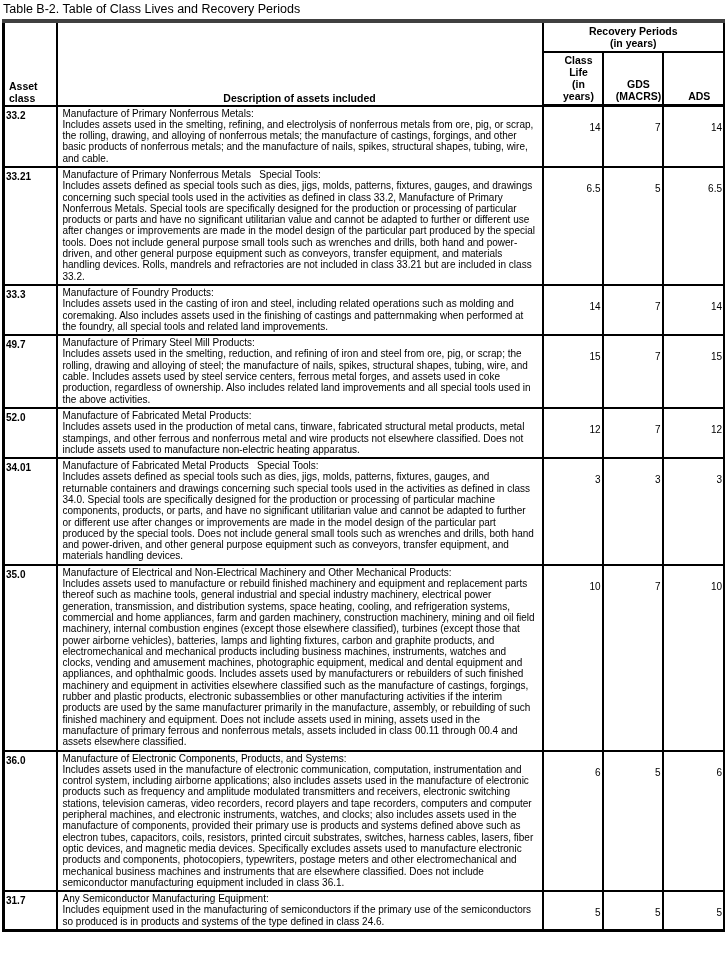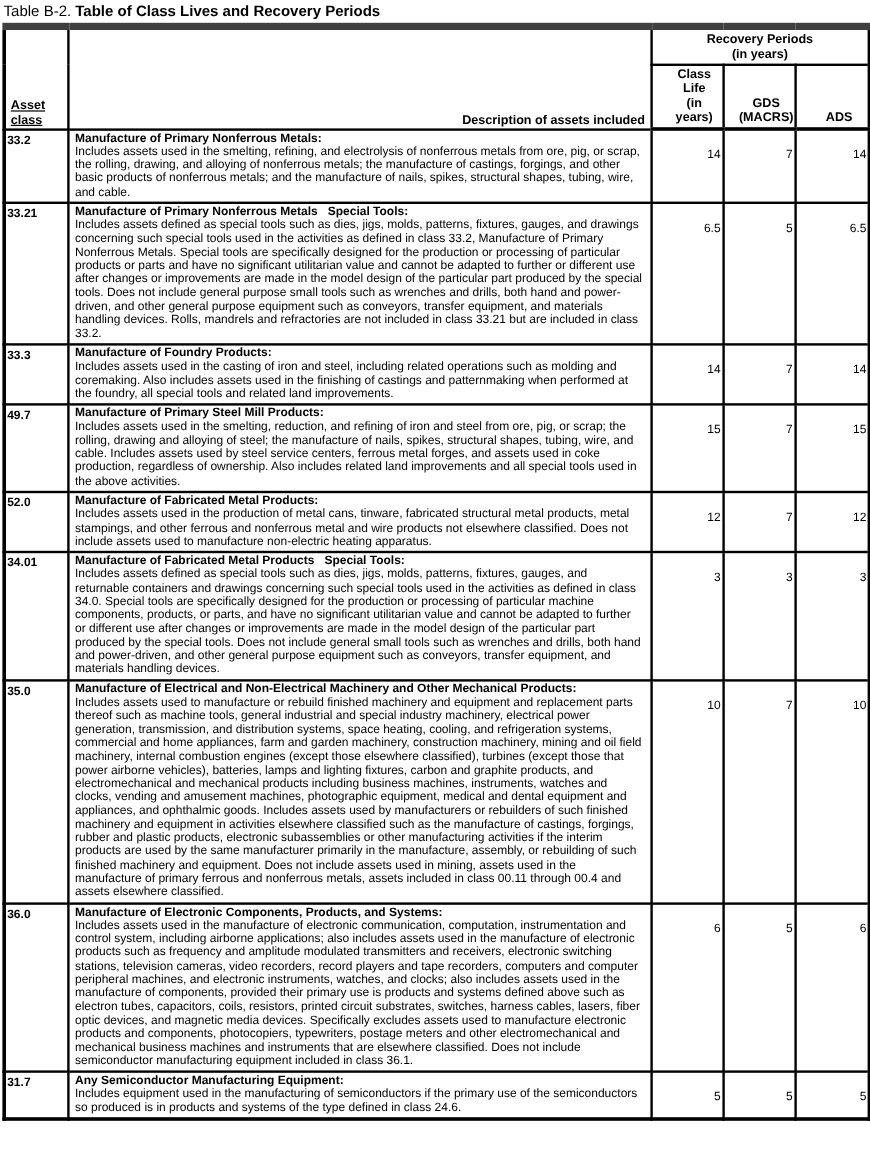--- a/index.html
+++ b/index.html
@@ -1,37 +1,37 @@
 <!DOCTYPE html>
 <html><head>
 <meta charset="utf-8">
 <style>
   html,body{margin:0;padding:0;background:#fff;color:#000;}
   body{width:725px;height:961px;font-family:"Liberation Sans",sans-serif;overflow:hidden;}
   .page-title{font-size:12.5px;padding:2px 0 3px 3px;white-space:nowrap;}
   .page-title .prefix{font-weight:normal;}
-  .page-title .main{font-weight:bold;margin-top:48px;}
+  .page-title .main{font-weight:normal;margin-top:48px;}
   table.b2{border-collapse:collapse;table-layout:fixed;width:721px;margin-left:2px;border:3px solid #000;}
   col.c-code{width:53px;}
   col.c-desc{width:486px;}
   col.c-life{width:60px;}
   col.c-gds{width:60px;}
   col.c-ads{width:62px;}
   th,td{border:2px solid #000;margin:0;}
   
   th{font-size:10.5px;font-weight:bold;}
-  th.h-asset{vertical-align:bottom;text-align:left;padding:2px 5px 1px 4px;line-height:12px;text-decoration:underline;}
-  th.h-desc{vertical-align:bottom;text-align:right;padding:2px 4px 1px 4px;}
+  th.h-asset{vertical-align:bottom;text-align:left;padding:2px 5px 1px 4px;line-height:12px;}
+  th.h-desc{vertical-align:bottom;text-align:center;padding:2px 4px 1px 4px;}
   th.h-recovery{text-align:center;vertical-align:middle;padding:2px 0;line-height:12px;border-bottom:2px solid #000;}
   tr.hdr2 th{border-bottom:3px solid #000;vertical-align:bottom;text-align:center;line-height:12px;padding:1px 0 2px 12px;}
-  tr.hdr1 th{border-top:6px solid #404040;}
+  tr.hdr1 th{border-top:4px solid #404040;}
   
   td.code{font-size:10px;font-weight:bold;text-align:left;vertical-align:top;padding-top:3px;}
   td.desc{font-size:10px;line-height:11.3px;vertical-align:top;padding:1px 5px 2px 5px;text-align:left;}
-  td.desc .row-heading{font-weight:bold;}
+  td.desc .row-heading{font-weight:normal;}
   td.num{font-size:10px;text-align:right;vertical-align:top;padding-top:15px;}
 </style>
 </head>
 <body>
 
 <div class="page-title"><span class="prefix">Table B-2.</span> <span class="main">Table of Class Lives and Recovery Periods</span></div>
 
 <table class="b2">
   <colgroup>
     <col class="c-code">

